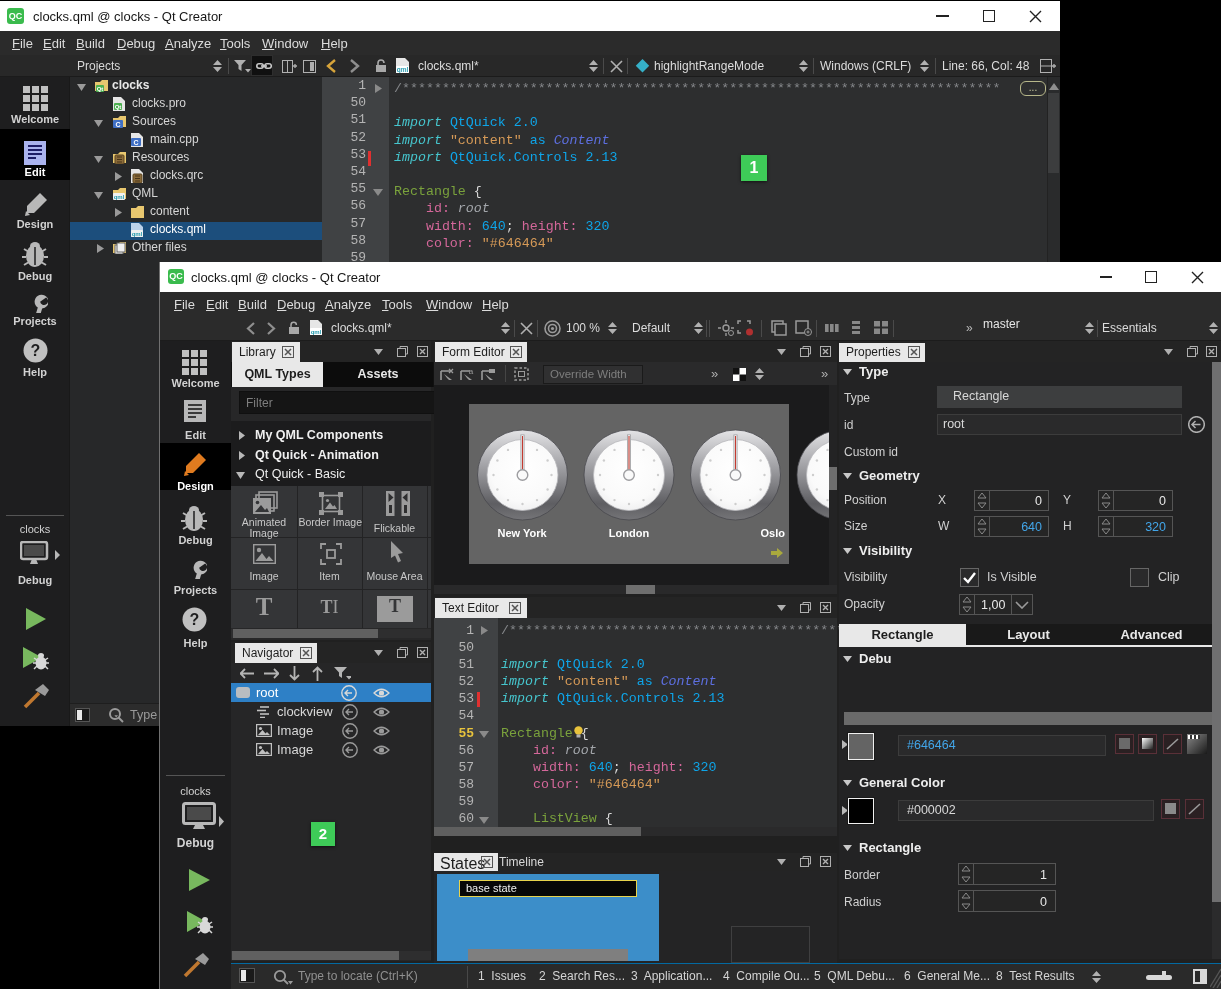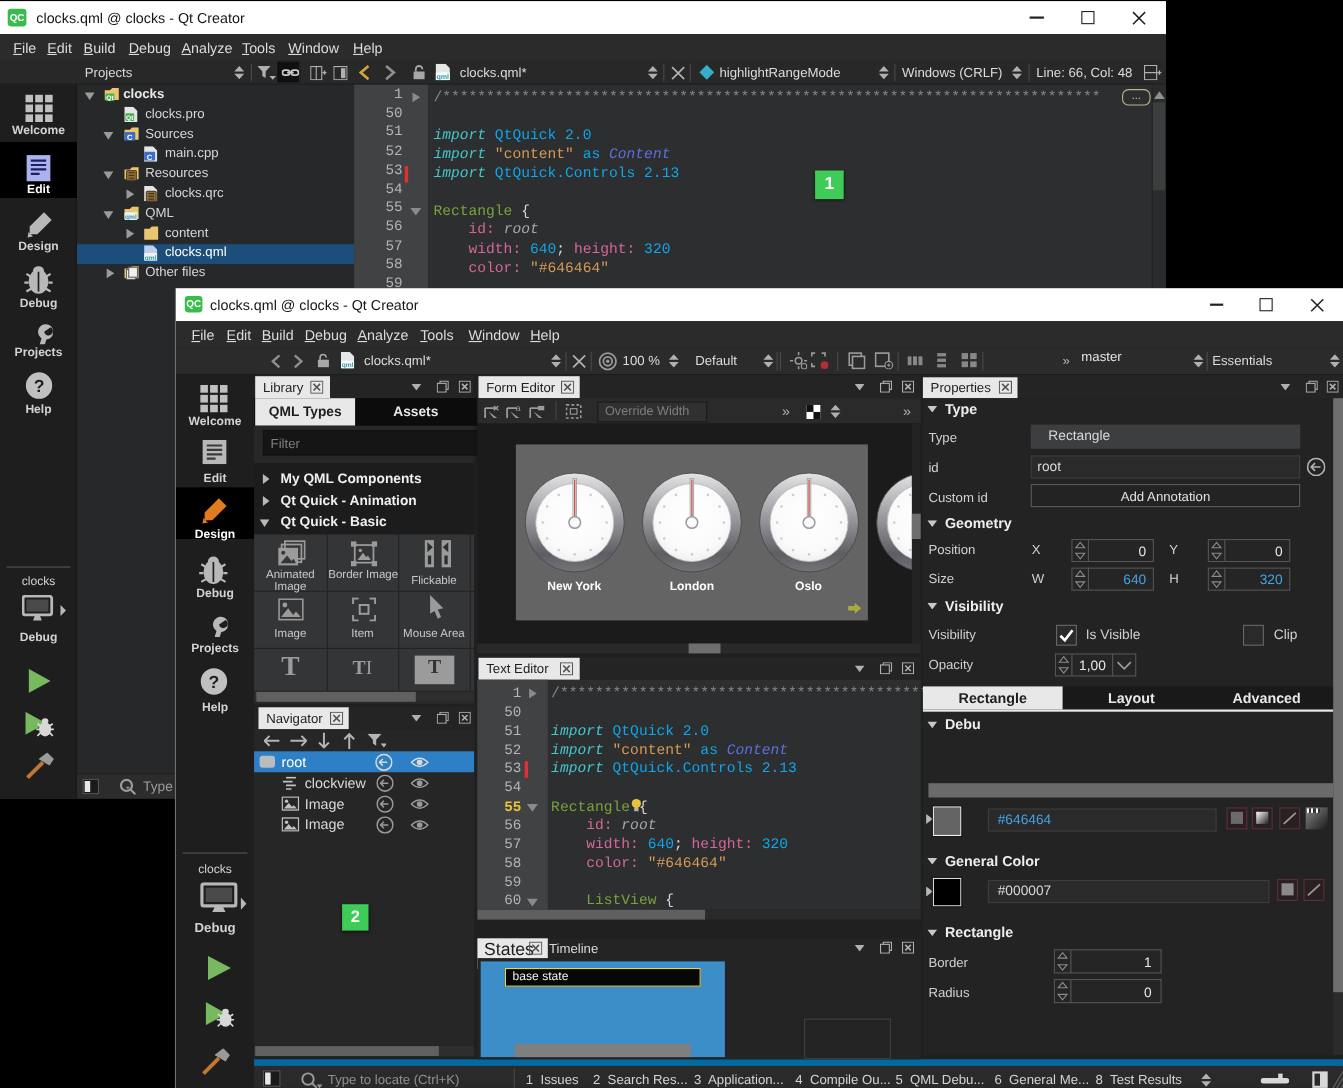--- a/index.html
+++ b/index.html
@@ -565,21 +565,21 @@
             <line x1="25" y1="22" x2="22" y2="19"></line>
           </g>
         </g>
       </svg>
     <svg class="a" style="left:22px;top:612px" width="29" height="25">
         <line x1="3" y1="23" x2="17" y2="9" stroke="#c07830" stroke-width="3.5"></line>
         <path d="M13 6 L21 0 L27 6 L23 12 Z" fill="#9a9a9a"></path>
       </svg>
   </div>
 
-  <div class="a" style="left:71px;top:701px;width:990px;height:26px;background:#2a2a2a;border-top:6px solid #0369a1;font-size:12px;color:#d4d4d4" id="w2bot">
+  <div class="a" style="left:71px;top:701px;width:990px;height:26px;background:#2a2a2a;border-top:1px solid #0369a1;font-size:12px;color:#d4d4d4" id="w2bot">
     <div class="a" style="left:8px;top:4px;width:16px;height:15px;background:#1a1a1a;border:1px solid #555"></div>
     <div class="a" style="left:10px;top:6px;width:5px;height:11px;background:#e8e8e8"></div>
     <svg class="a" style="left:41px;top:5px" width="22" height="17">
         <circle cx="8" cy="7" r="5.2" fill="none" stroke="#9a9a9a" stroke-width="1.8"></circle>
         <line x1="11.5" y1="10.5" x2="16" y2="15" stroke="#9a9a9a" stroke-width="1.8"></line>
         <path d="M16 12 l5 0 -2.5 3.5 z" fill="#9a9a9a"></path>
       </svg>
     <div class="a" style="left:67px;top:5px;color:#8f8f8f">Type to locate (Ctrl+K)</div>
     <div class="a" style="left:236px;top:2px;width:1px;height:22px;background:#484848"></div>
     <div class="a" style="left:247px;top:5px">1&nbsp; Issues</div>
@@ -639,21 +639,21 @@
         <path d="M1 0 L7 4.5 L1 9 Z" fill="#b8b8b8"></path>
       </svg>
     <div class="a" style="left:24px;top:87px;font-weight:bold;font-size:12.5px;color:#f0f0f0">My QML Components</div>
     <svg class="a" style="left:7px;top:110px" width="7" height="9">
         <path d="M1 0 L7 4.5 L1 9 Z" fill="#b8b8b8"></path>
       </svg>
     <div class="a" style="left:24px;top:107px;font-weight:bold;font-size:12.5px;color:#f0f0f0">Qt Quick - Animation</div>
     <svg class="a" style="left:5px;top:131px" width="9" height="7">
         <path d="M0 0 L9 0 L4.5 7 Z" fill="#b8b8b8"></path>
       </svg>
-    <div class="a" style="left:24px;top:126px;font-weight:bold;font-size:12.5px;color:#f0f0f0">Qt Quick - Basic</div>
+    <div class="a" style="left:24px;top:126px;font-weight:normal;font-size:12.5px;color:#f0f0f0">Qt Quick - Basic</div>
 
     <div class="a" style="left:0;top:145px;width:200px;height:142px;background:#343537"></div>
     <div class="a" style="left:66px;top:145px;width:1px;height:142px;background:#232324"></div>
     <div class="a" style="left:131px;top:145px;width:1px;height:142px;background:#232324"></div>
     <div class="a" style="left:196px;top:145px;width:1px;height:142px;background:#232324"></div>
     <div class="a" style="left:0;top:196px;width:200px;height:1px;background:#232324"></div>
     <div class="a" style="left:0;top:248px;width:200px;height:1px;background:#232324"></div>
 
     <svg class="a" style="left:21px;top:150px" width="26" height="24">
         <g fill="none" stroke="#9b9b9b" stroke-width="1.6">
@@ -899,21 +899,21 @@
             <circle cx="0" cy="0" r="5.3" fill="#fafafa" stroke="#9d9da0" stroke-width="1.4"></circle>
           </g>
         </defs>
         <use href="#clk" x="45.5" y="46"></use>
         <use href="#clk" x="152" y="46"></use>
         <use href="#clk" x="258.5" y="46"></use>
         <use href="#clk" x="365" y="46"></use>
       </svg>
       <div class="a" style="left:38px;top:142px;width:100px;text-align:center;font-size:11px;font-weight:bold;color:#fff">New York</div>
       <div class="a" style="left:145px;top:142px;width:100px;text-align:center;font-size:11px;font-weight:bold;color:#fff">London</div>
-      <div class="a" style="left:251px;top:142px;width:100px;text-align:center;font-size:11px;font-weight:bold;color:#fff">Oslo</div>
+      <div class="a" style="left:251px;top:142px;width:100px;text-align:right;font-size:11px;font-weight:bold;color:#fff">Oslo</div>
       <svg class="a" style="left:337px;top:163px" width="12" height="10">
           <path d="M0 3 h6 V0 l6 5 -6 5 V7 H0 Z" fill="#a9a93e"></path>
         </svg>
     </div>
     <div class="a" style="left:598px;top:44px;width:8px;height:200px;background:#232324"></div>
     <div class="a" style="left:598px;top:126px;width:8px;height:23px;background:#6e6e6e"></div>
     <div class="a" style="left:203px;top:244px;width:403px;height:9px;background:#29292a"></div>
     <div class="a" style="left:395px;top:244px;width:29px;height:9px;background:#6e6e6e"></div>
 
     <div class="a" style="left:203px;top:256px;width:403px;height:21px;background:#242424"></div>
@@ -1019,21 +1019,20 @@
     <div class="a sechd" style="left:628px;top:23px">Type</div>
     <div class="a lbl" style="left:613px;top:50px">Type</div>
     <div class="a" style="left:706px;top:45px;width:245px;height:22px;background:#3d3e3f;color:#d8d8d8;padding:3px 0 0 16px;font-size:12.5px">Rectangle</div>
     <div class="a lbl" style="left:613px;top:77px">id</div>
     <div class="a" style="left:706px;top:73px;width:245px;height:21px;background:#2a2a2b;border:1px solid #3c3c3c;color:#d8d8d8;padding:2px 0 0 5px;font-size:12.5px">root</div>
     <svg class="a" style="left:957px;top:75px" width="17" height="17">
         <circle cx="8.5" cy="8.5" r="7.8" fill="none" stroke="#b0b0b0" stroke-width="1.5"></circle>
         <path d="M4.5 8.5 h8 M7.5 5 L4 8.5 L7.5 12" fill="none" stroke="#b0b0b0" stroke-width="1.5"></path>
       </svg>
     <div class="a lbl" style="left:613px;top:104px">Custom id</div>
-    <div class="a" style="left:706px;top:99px;width:245px;height:21px;border:1px solid #5a5a5a;color:#e0e0e0;text-align:center;padding-top:3px;font-size:12px">Add Annotation</div>
     <svg class="a" style="left:612px;top:132px" width="9" height="6">
         <path d="M0 0 L9 0 L4.5 6 Z" fill="#c8c8c8"></path>
       </svg>
     <div class="a sechd" style="left:628px;top:127px">Geometry</div>
     <div class="a lbl" style="left:613px;top:152px">Position</div>
     <div class="a lbl" style="left:707px;top:152px">X</div>
     <div class="a spin" style="left:743px;top:149px;width:16px;height:21px">
         <svg width="14" height="19" style="margin:0 auto">
           <path d="M7 2 L11 7 L3 7 Z M7 17 L3 12 L11 12 Z" fill="none" stroke="#8a8a8a"></path>
         </svg>
@@ -1117,21 +1116,21 @@
         <div style="width:12px;height:4px;margin:1px;background:repeating-linear-gradient(90deg,#fff 0,#fff 2px,#333 2px,#333 4px)"></div>
       </div>
     <svg class="a" style="left:612px;top:439px" width="9" height="6">
         <path d="M0 0 L9 0 L4.5 6 Z" fill="#c8c8c8"></path>
       </svg>
     <div class="a sechd" style="left:628px;top:434px">General Color</div>
     <svg class="a" style="left:610px;top:465px" width="7" height="9">
         <path d="M1 0 L7 4.5 L1 9 Z" fill="#b8b8b8"></path>
       </svg>
     <div class="a" style="left:617px;top:457px;width:26px;height:26px;background:#000;border:1px solid #f0f0f0;outline:1px solid #1a1a1a"></div>
-    <div class="a" style="left:667px;top:459px;width:256px;height:21px;background:#2a2a2b;border:1px solid #3c3c3c;color:#d8d8d8;padding:2px 0 0 8px;font-size:12.5px">#000007</div>
+    <div class="a" style="left:667px;top:459px;width:256px;height:21px;background:#2a2a2b;border:1px solid #3c3c3c;color:#d8d8d8;padding:2px 0 0 8px;font-size:12.5px">#000002</div>
     <div class="a" style="left:930px;top:458px;width:19px;height:20px;background:#2a2022;border:1px solid #5a3038">
         <div style="margin:3px;width:11px;height:11px;background:#8a8a8a"></div>
       </div>
     <div class="a" style="left:954px;top:458px;width:19px;height:20px;background:#2a2022;border:1px solid #5a3038">
         <svg width="17" height="18">
           <line x1="3" y1="14" x2="14" y2="4" stroke="#9a9a9a" stroke-width="1.6"></line>
         </svg>
       </div>
     <svg class="a" style="left:612px;top:504px" width="9" height="6">
         <path d="M0 0 L9 0 L4.5 6 Z" fill="#c8c8c8"></path>

